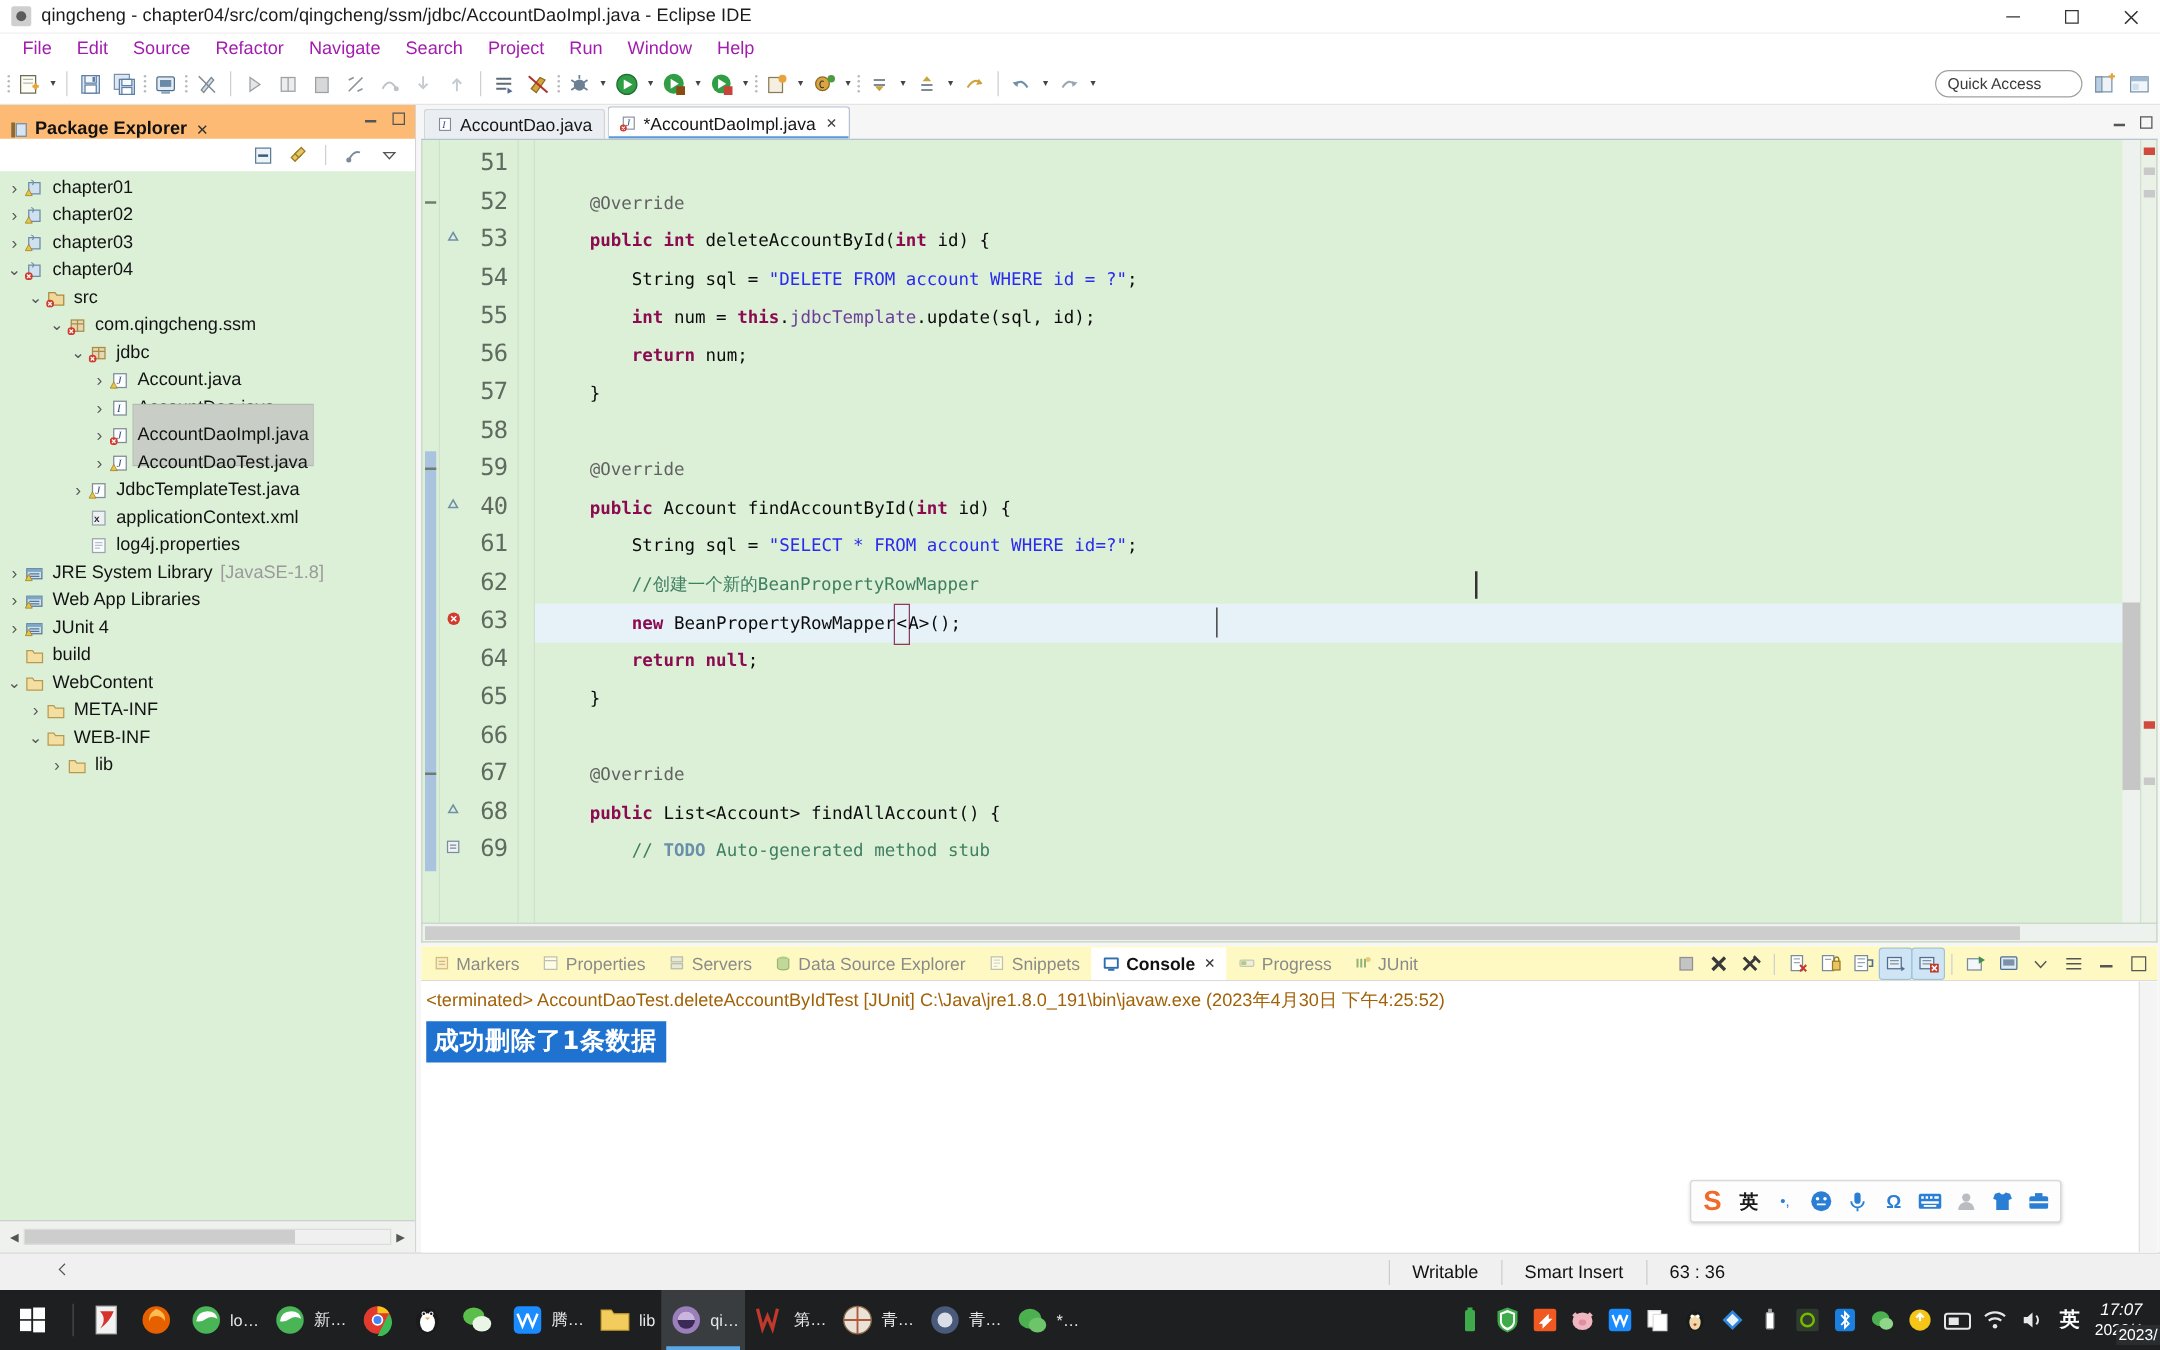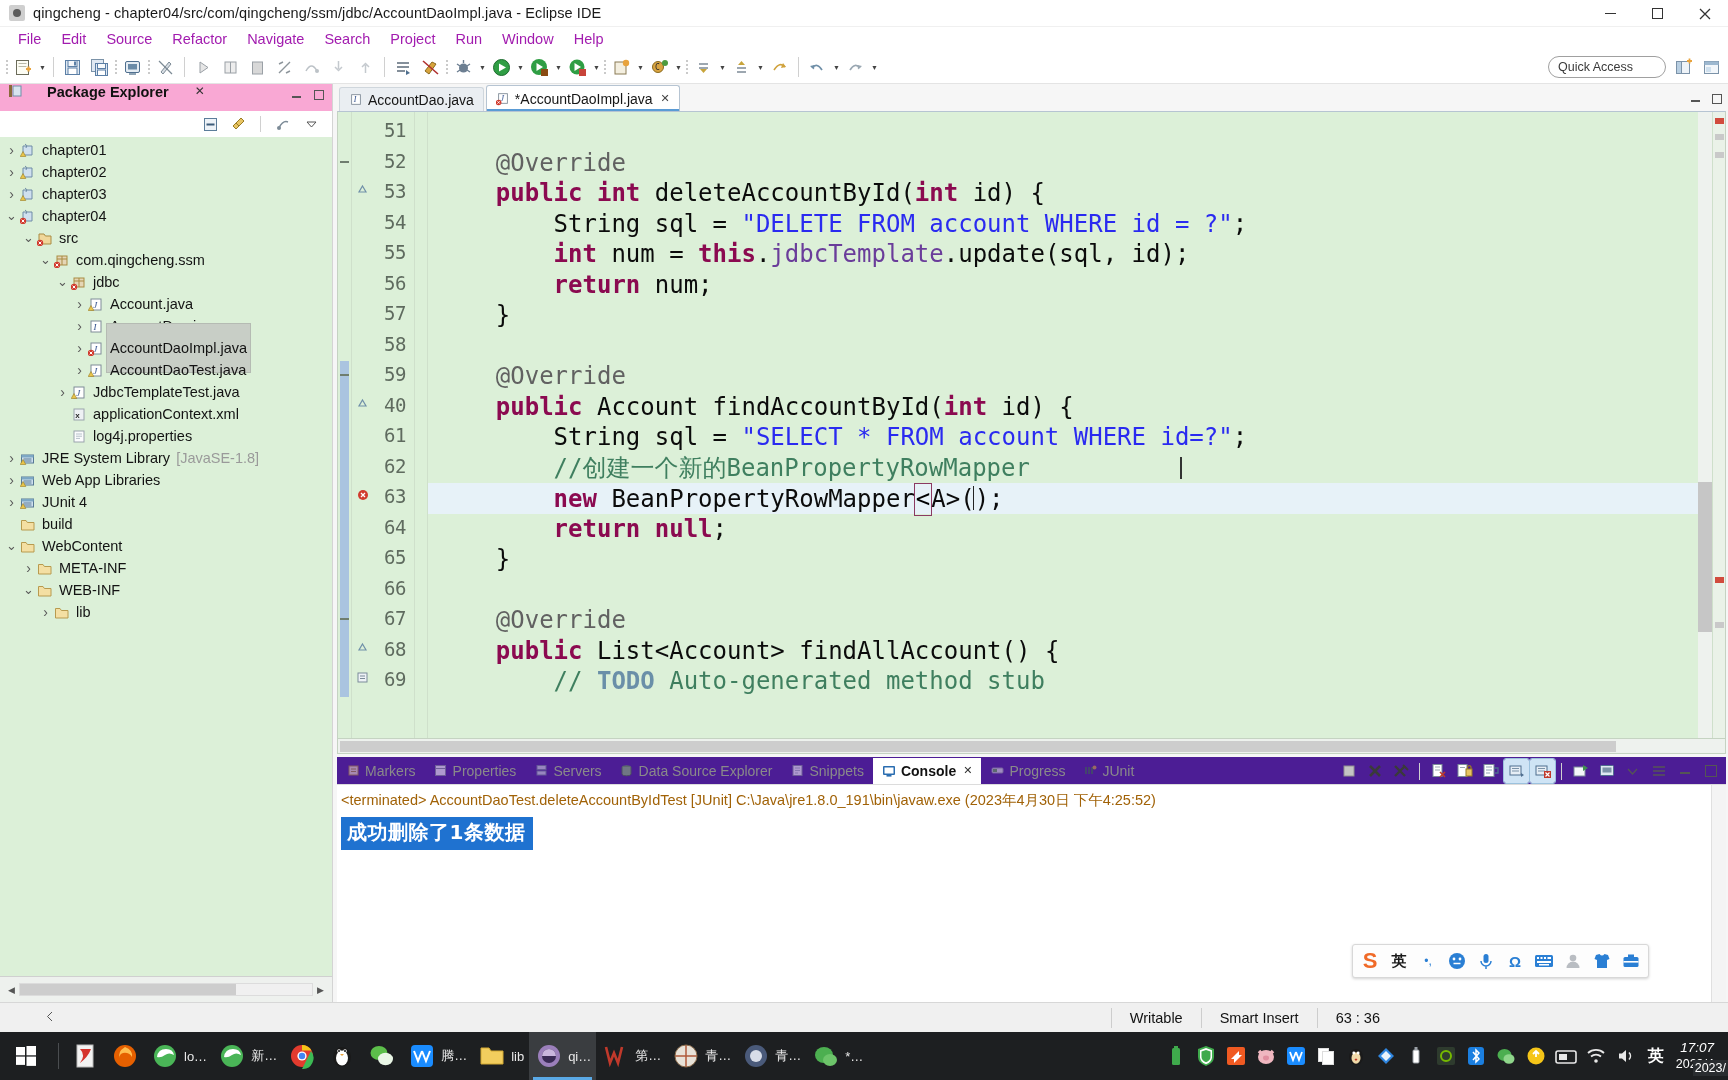--- a/index.html
+++ b/index.html
@@ -55,22 +55,22 @@
   .qa-btn{width:25px;height:25px;display:flex;align-items:center;justify-content:center;border-radius:2px;}
 
   
   .workspace{ flex:1; display:flex; min-height:0; background:#f6f6f6; }
 
   
   .explorer{
     width:333px; flex:none; display:flex; flex-direction:column;
     background:#fff; border-right:1px solid #d4d4d4;
   }
-  .ex-head{ height:27px; display:flex;align-items:flex-start; padding-left:8px; position:relative;
-    background:#f9a8d4;gap:19px; }
+  .ex-head{ height:27px; display:flex;align-items:flex-end; padding-left:8px; position:relative;
+    background:#fdba74; }
   .ex-head .pe-icon{ width:14px;height:14px; margin-right:6px; position:relative; }
   .ex-title{ font-size:14.5px; font-weight:bold; color:#111; }
   .ex-close{ margin-left:7px; font-size:12px; color:#333; }
   .ex-headbtns{ position:absolute; right:6px; top:4px; display:flex; gap:8px; align-items:center; }
   .minbox{width:14px;height:14px;position:relative;}
   .ex-toolbar{ height:26px; display:flex;align-items:center;justify-content:flex-end;
     padding-right:10px; gap:6px; background:#fff; }
   .ex-tb-btn{ width:22px;height:20px;display:flex;align-items:center;justify-content:center; }
   .tree{
     flex:1; overflow:hidden; background:#dcf0d8; padding-top:2px; position:relative;
@@ -110,21 +110,21 @@
   }
   .ruler{ width:14px; background:#dcf0d8; border-right:1px solid #cfe0cb; flex:none; }
   .gutter{ width:62px; flex:none; background:#dcf0d8; position:relative; }
   .gnum{ position:absolute; right:8px; font-family:"DejaVu Sans Mono", monospace;
     font-size:19px; color:#5f6b5f; letter-spacing:-.5px; }
   .gmark{ position:absolute; left:5px; font-size:12px; }
   .foldcol{ width:14px; background:#dcf0d8; flex:none; border-left:1px solid #cfe0cb;
     border-right:1px solid #cfe0cb; position:relative; }
   .code{
     flex:1; position:relative; background:#dcf0d8;
-    font-family:"DejaVu Sans Mono", monospace; font-size:24px; line-height:30.5px;
+    font-family:"DejaVu Sans Mono", monospace; font-size:14px; line-height:30.5px;
     padding-top:5px; overflow:hidden; white-space:pre;
   }
   .cl{ position:relative; height:30.5px; padding-left:10px; }
   .cl.hl{ background:#e7f2f8; }
   .kw{ color:#8b0a50; font-weight:bold; }
   .str{ color:#2a2af0; }
   .cmt{ color:#3f7f5f; }
   .todo{ color:#6a8fa8; font-weight:bold; }
   .ann{ color:#616161; }
   .plain{ color:#0b0b0b; }
@@ -136,21 +136,21 @@
     border-left:1px solid #cfe0cb; }
   .ov-mark{ position:absolute; right:1px; width:9px; height:6px; }
   .ed-hscroll{ height:15px; background:#eef2ee; margin:0 2px 0 4px; border:1px solid #c5d3c2;
     border-top:none; display:flex; align-items:center; }
   .ed-hscroll .bar{ height:11px; background:#cdcdcd; width:92%; margin-left:2px; }
   .caret{ position:absolute; width:1px; background:#222; }
 
   
   .console{ flex:1; display:flex; flex-direction:column; min-height:0; background:#fff;
     margin:3px 2px 0 4px; }
-  .ctabs{ height:28px; display:flex; align-items:center; background:#4c1d95;
+  .ctabs{ height:28px; display:flex; align-items:center; background:#fef9c3;
     position:relative; border-bottom:1px solid #dcdcdc; }
   .ctab{ display:flex; align-items:center; height:26px; padding:0 9px; font-size:14px;
     color:#8a8a8a; }
   .ctab .ci{ width:14px;height:14px;margin-right:5px;display:flex;align-items:center;justify-content:center;}
   .ctab.active{ color:#111; font-weight:bold; background:#fff; }
   .ctabs-right{ position:absolute; right:3px; top:2px; display:flex; align-items:center; gap:1px; }
   .ctb{ width:25px;height:24px;display:flex;align-items:center;justify-content:center;border-radius:2px;}
   .ctb.pressed{ background:#cfe4f5; outline:1px solid #9cc2de; }
   .console-body{ flex:1; position:relative; background:#fff; overflow:hidden; }
   .term-line{ font-size:14.5px; color:#a16207; padding:6px 0 2px 4px; white-space:nowrap; }

